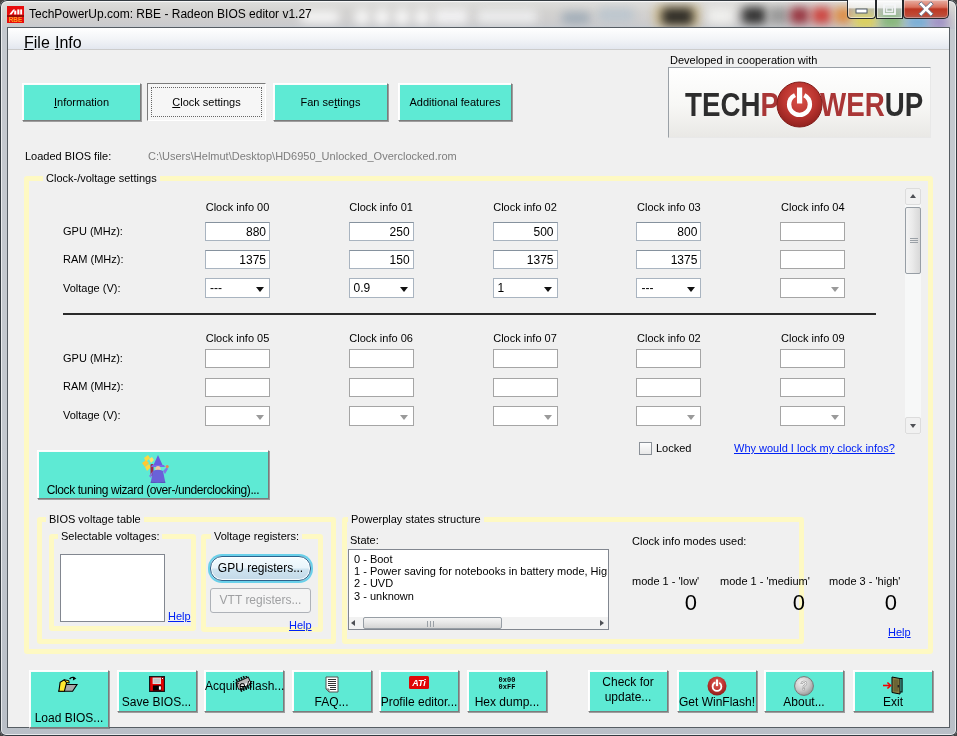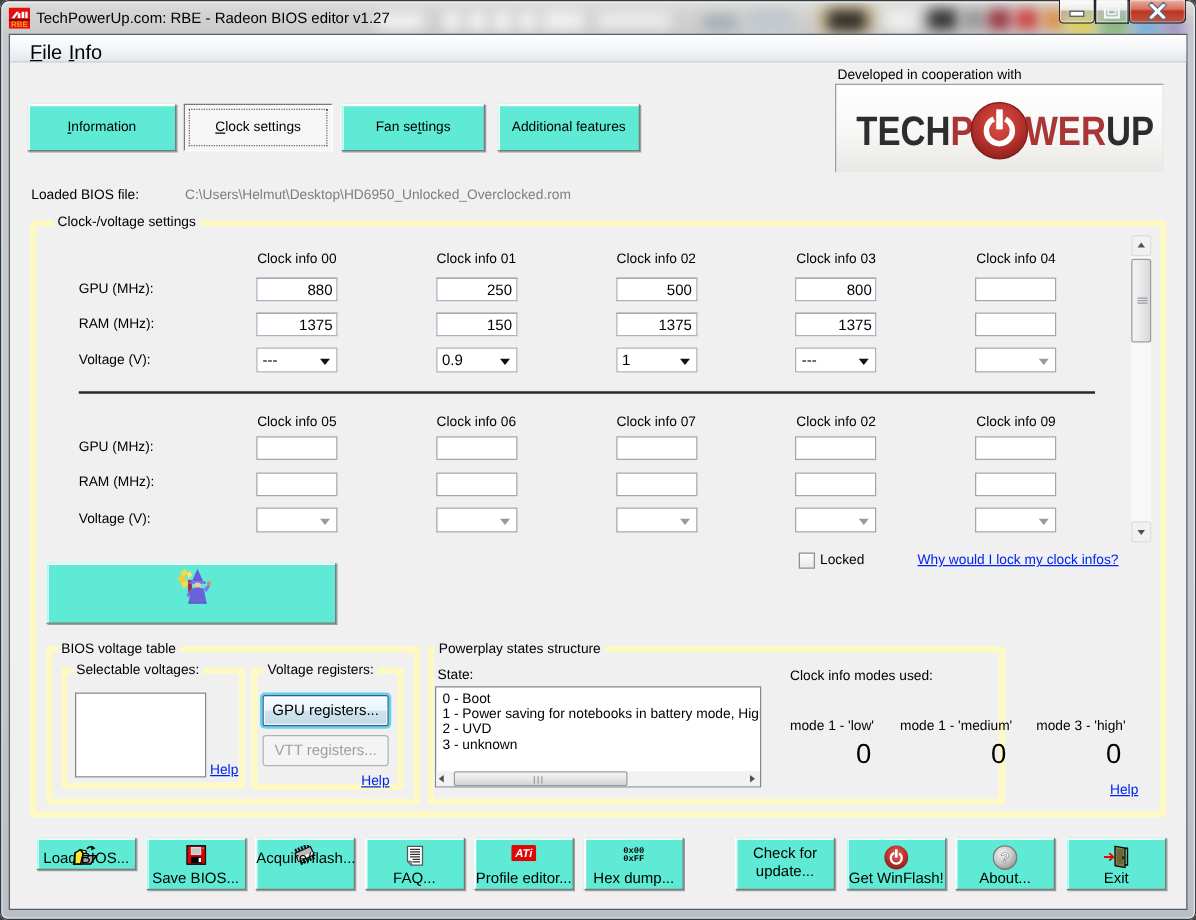--- a/index.html
+++ b/index.html
@@ -31,21 +31,21 @@
 .combo{position:absolute;width:65px;height:20px;background:#fff;border:1px solid #a9b4c0;font-size:12px;color:#000;padding:2px 0 0 4px;}
 .combo:after{content:"";position:absolute;right:5px;top:8px;border:4.5px solid transparent;border-top:5.5px solid #111;}
 .combo.g{border-color:#a5a5a5;}
 .combo.g:after{border-top-color:#9a9a9a;}
 .lbl{position:absolute;font-size:11px;color:#000;white-space:nowrap;}
 .lblc{position:absolute;font-size:11px;color:#000;white-space:nowrap;transform:translateX(-50%);}
 .gray{color:#7e7e7e;}
 fieldset{position:absolute;border:5px solid #fef9c3;border-radius:3px;}
 fieldset legend{font-size:11px;color:#000;margin-left:14px;padding:0 3px;}
 a.hl{color:#0021f5;text-decoration:underline;font-size:11px;position:absolute;white-space:nowrap;}
-#gpureg{background:linear-gradient(180deg,#f4fbfe 0%,#e9f5fb 48%,#cfe4f0 52%,#c3d9e8 100%);border:1px solid #2c628b;border-radius:2px;box-shadow:0 0 0 2px #69d0ea, inset 0 0 0 1px rgba(255,255,255,.8);font-size:12px;text-align:center;line-height:23px;color:#000;}
+#gpureg{background:linear-gradient(180deg,#f4fbfe 0%,#e9f5fb 48%,#cfe4f0 52%,#c3d9e8 100%);border:1px solid #2c628b;border-radius:12px;box-shadow:0 0 0 2px #69d0ea, inset 0 0 0 1px rgba(255,255,255,.8);font-size:12px;text-align:center;line-height:23px;color:#000;}
 #vttreg{background:#f4f4f4;border:1px solid #aeb2b8;border-radius:3px;font-size:12px;text-align:center;line-height:23px;color:#9fa0a2;}
 
 #vsb{position:absolute;left:905px;top:188px;width:16px;height:246px;background:#f7f8f8;}
 .sbtn{position:absolute;left:0;width:16px;height:17px;background:#f1f1f1;border:1px solid #dcdcdc;border-radius:2px;}
 .arrow{position:absolute;width:0;height:0;border:3.5px solid transparent;}
 #vthumb{position:absolute;left:0;top:19px;width:16px;height:67px;border:1px solid #979ea5;border-radius:2px;background:linear-gradient(90deg,#f4f4f4,#eaeaea 45%,#d8d8d8);}
 .grip{position:absolute;left:4px;width:8px;height:1px;background:#9aa0a6;box-shadow:0 2px 0 #9aa0a6,0 4px 0 #9aa0a6;}
 </style></head>
 <body>
 <div id="frame">
@@ -202,20 +202,21 @@
     <path d="M17 1 L21.5 11 L12.5 11 Z" fill="#6a5ae0"></path>
     <path d="M11 11 L23 11 L24 13 L10 13 Z" fill="#7a6ae8"></path>
     <circle cx="17" cy="14.5" r="2.6" fill="#f0c8a0"></circle>
     <path d="M14.5 15.5 Q17 20 19.5 15.5 L19.5 18 Q17 21 14.5 18 Z" fill="#f8f8f8"></path>
     <path d="M12 17 Q17 14.5 22 17 L24 27 Q17 30 10 27 Z" fill="#6a62d8"></path>
     <path d="M12 17 L8 22 L10 24 Z" fill="#8078e8"></path>
     <path d="M22 17 L26 13 L27 15 L24 20 Z" fill="#8078e8"></path>
     <circle cx="26.2" cy="12.5" r="1.6" fill="#e88850"></circle>
     <path d="M10 27 Q17 29.5 24 27 L24.5 29 L9.5 29 Z" fill="#5a52c0"></path>
   </svg>
+  <div style="position:absolute;left:0;right:0;bottom:1px;white-space:nowrap;letter-spacing:-0.4px;">Clock tuning wizard (over-/underclocking)...</div>
 </div>
 
 <fieldset style="left:37px;top:513px;width:299px;height:131px;">
     <legend style="margin-left:4px;">BIOS voltage table</legend>
   </fieldset>
 <fieldset style="left:49px;top:530px;width:147px;height:101px;">
     <legend style="margin-left:4px;">Selectable voltages:</legend>
   </fieldset>
 <fieldset style="left:201px;top:530px;width:122px;height:102px;">
     <legend style="margin-left:5px;">Voltage registers:</legend>
@@ -247,21 +248,21 @@
 <div class="lbl" style="left:632px;top:535px;">Clock info modes used:</div>
 <div class="lbl" style="left:632px;top:575px;">mode 1 - 'low'</div>
 <div class="lbl" style="left:720px;top:575px;">mode 1 - 'medium'</div>
 <div class="lbl" style="left:829px;top:575px;">mode 3 - 'high'</div>
 <div class="abs" style="left:632px;top:590px;width:65px;font-size:22px;text-align:right;">0</div>
 <div class="abs" style="left:740px;top:590px;width:65px;font-size:22px;text-align:right;">0</div>
 <div class="abs" style="left:832px;top:590px;width:65px;font-size:22px;text-align:right;">0</div>
 <a class="hl" style="left:888px;top:626px;">Help</a>
 
 <div id="bottombtns">
-    <div class="cbtn" style="left:29px;top:670px;width:80px;height:26px;font-size:12px;">
+    <div class="cbtn" style="left:29px;top:670px;width:80px;height:58px;font-size:12px;">
       <div style="position:absolute;left:0;right:0;top:5px;display:flex;justify-content:center;">
         <svg width="22" height="17" viewBox="0 0 22 17">
           <path d="M3.6 8.5 L19 8.5 L14.6 15.2 L0.9 15.2 Z" fill="#a8a8a8" stroke="#000" stroke-width="1.1"></path>
           <path d="M0.9 15.2 L2.1 6.4 L6.3 3.8 L8.6 6.6 L6.4 15.2 Z" fill="#ffe92e" stroke="#000" stroke-width="1.1"></path>
           <path d="M6.3 3.8 L10.8 4.6 L11.2 6.9 L8.6 6.6 Z" fill="#ffe92e" stroke="#000" stroke-width="1"></path>
           <path d="M11.6 3 Q13.6 0.6 16.4 1.8" fill="none" stroke="#000" stroke-width="1.3"></path>
           <path d="M15.2 0.4 L18.4 2.6 L14.9 4.4 Z" fill="#000"></path>
         </svg>
       </div>
       <div style="position:absolute;left:0;right:0;bottom:2px;">Load BIOS...</div>

